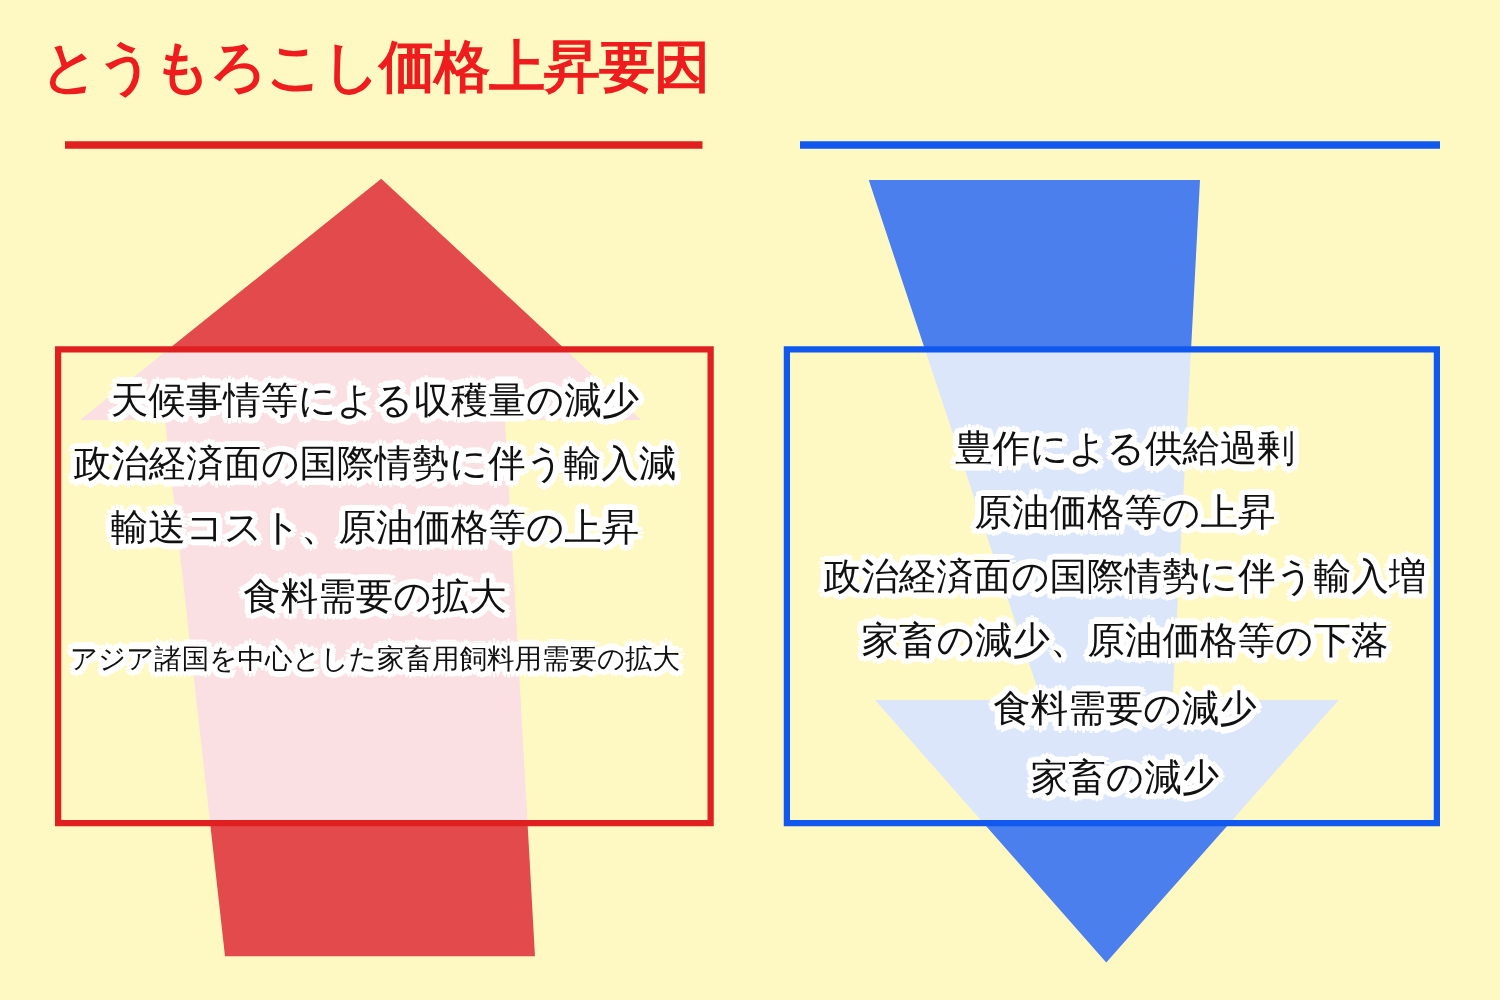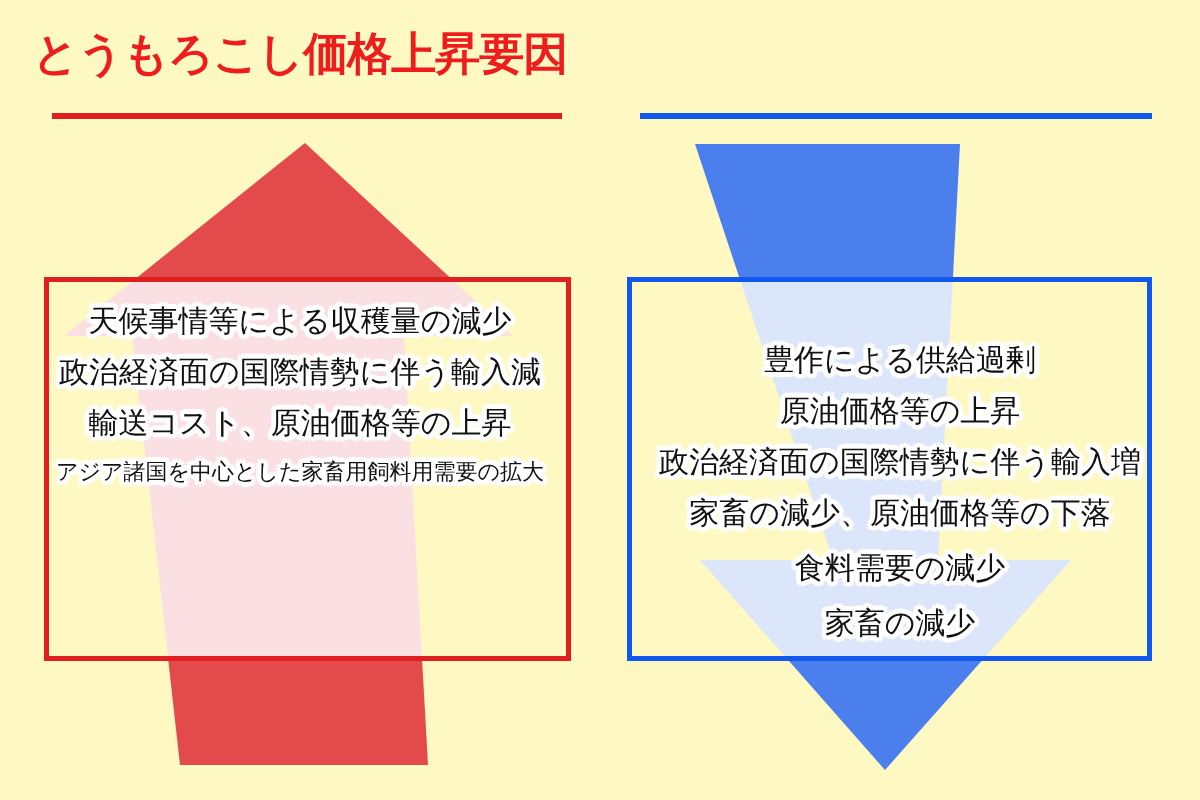--- a/index.html
+++ b/index.html
@@ -164,20 +164,21 @@
 
     <div class="title title-left">とうもろこし価格上昇要因</div>
     <div class="title-rule rule-left"></div>
 
     <div class="factor-box box-left"></div>
 
     <div class="factor-list">
       <div class="factor">天候事情等による収穫量の減少</div>
       <div class="factor">政治経済面の国際情勢に伴う輸入減</div>
       <div class="factor">輸送コスト、原油価格等の上昇</div>
+      <div class="factor gap-lg">食料需要の拡大</div>
       <div class="factor small">アジア諸国を中心とした家畜用飼料用需要の拡大</div>
     </div>
   </div>
 
   <div class="panel panel-right">
 
     <svg class="arrow-svg" viewBox="0 0 600 800" aria-hidden="true">
       <defs>
         <clipPath id="clipAboveBoxR">
             <rect x="0" y="0" width="600" height="280"></rect>

